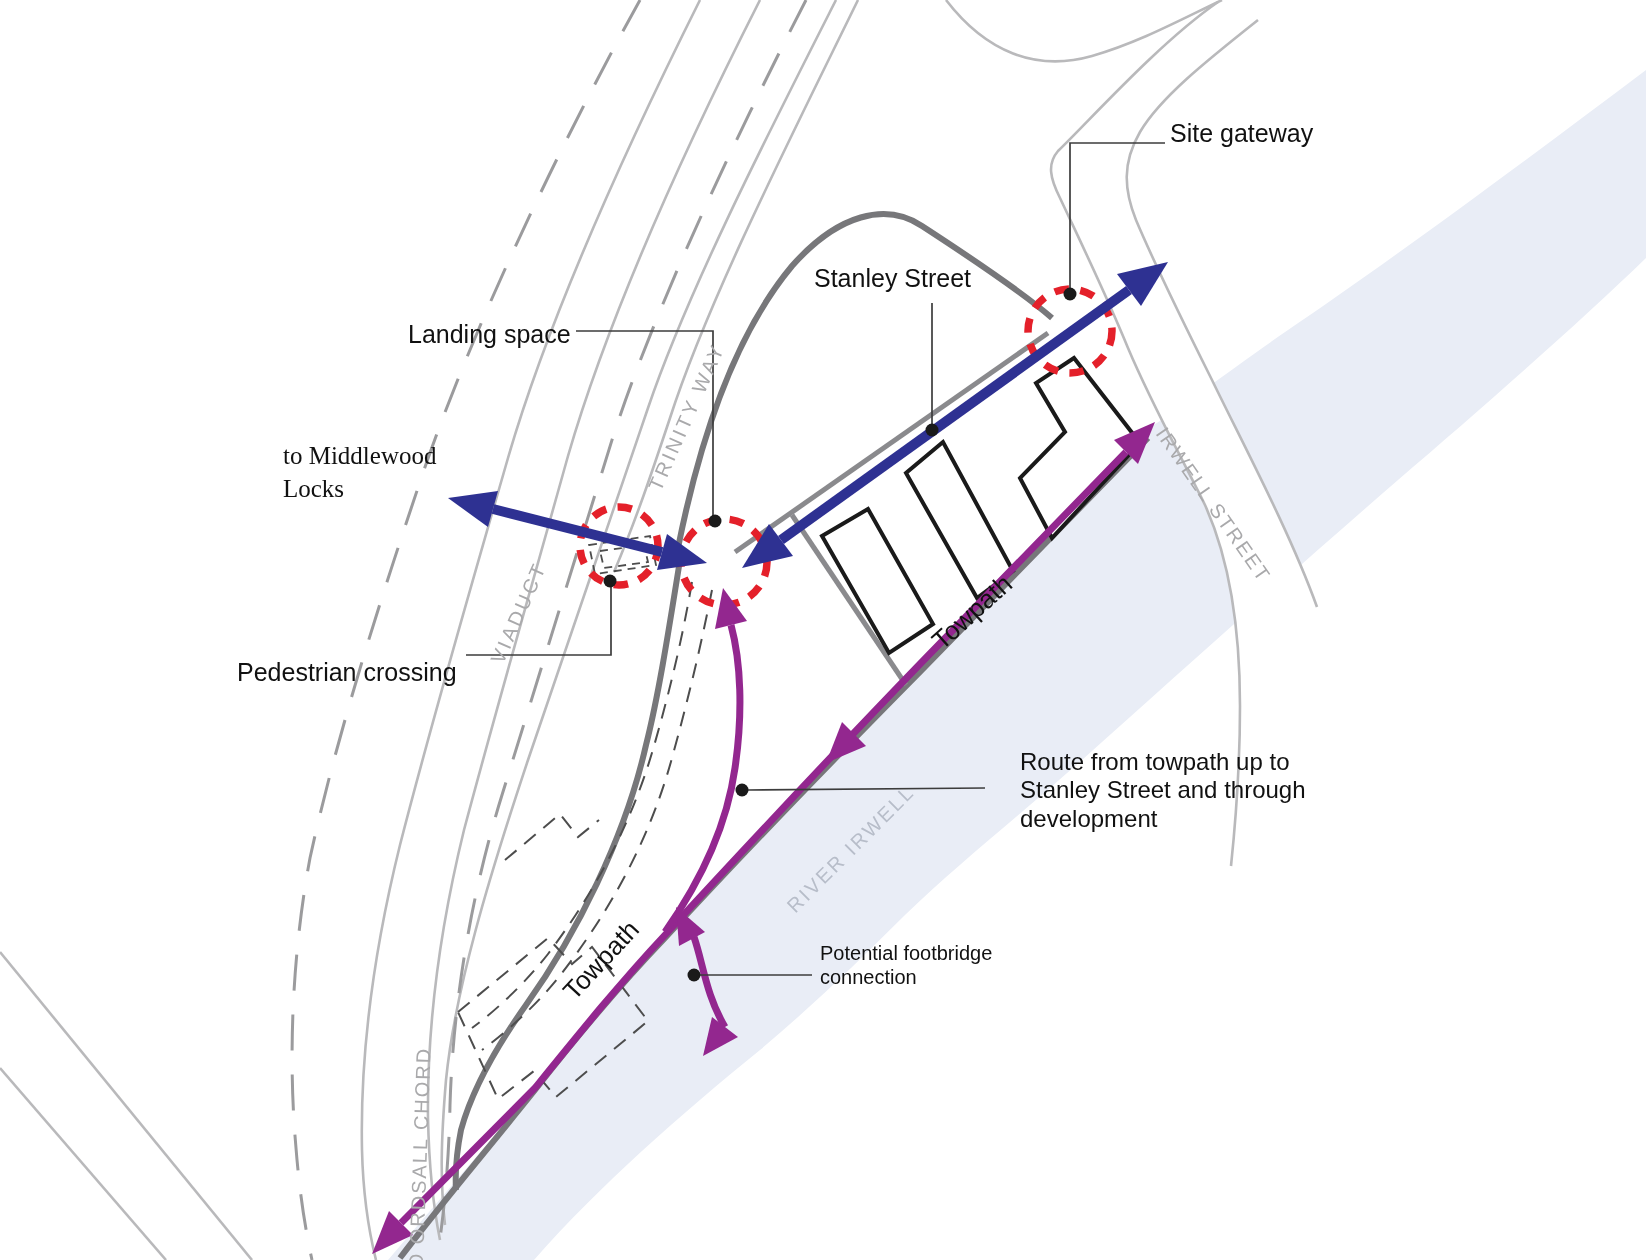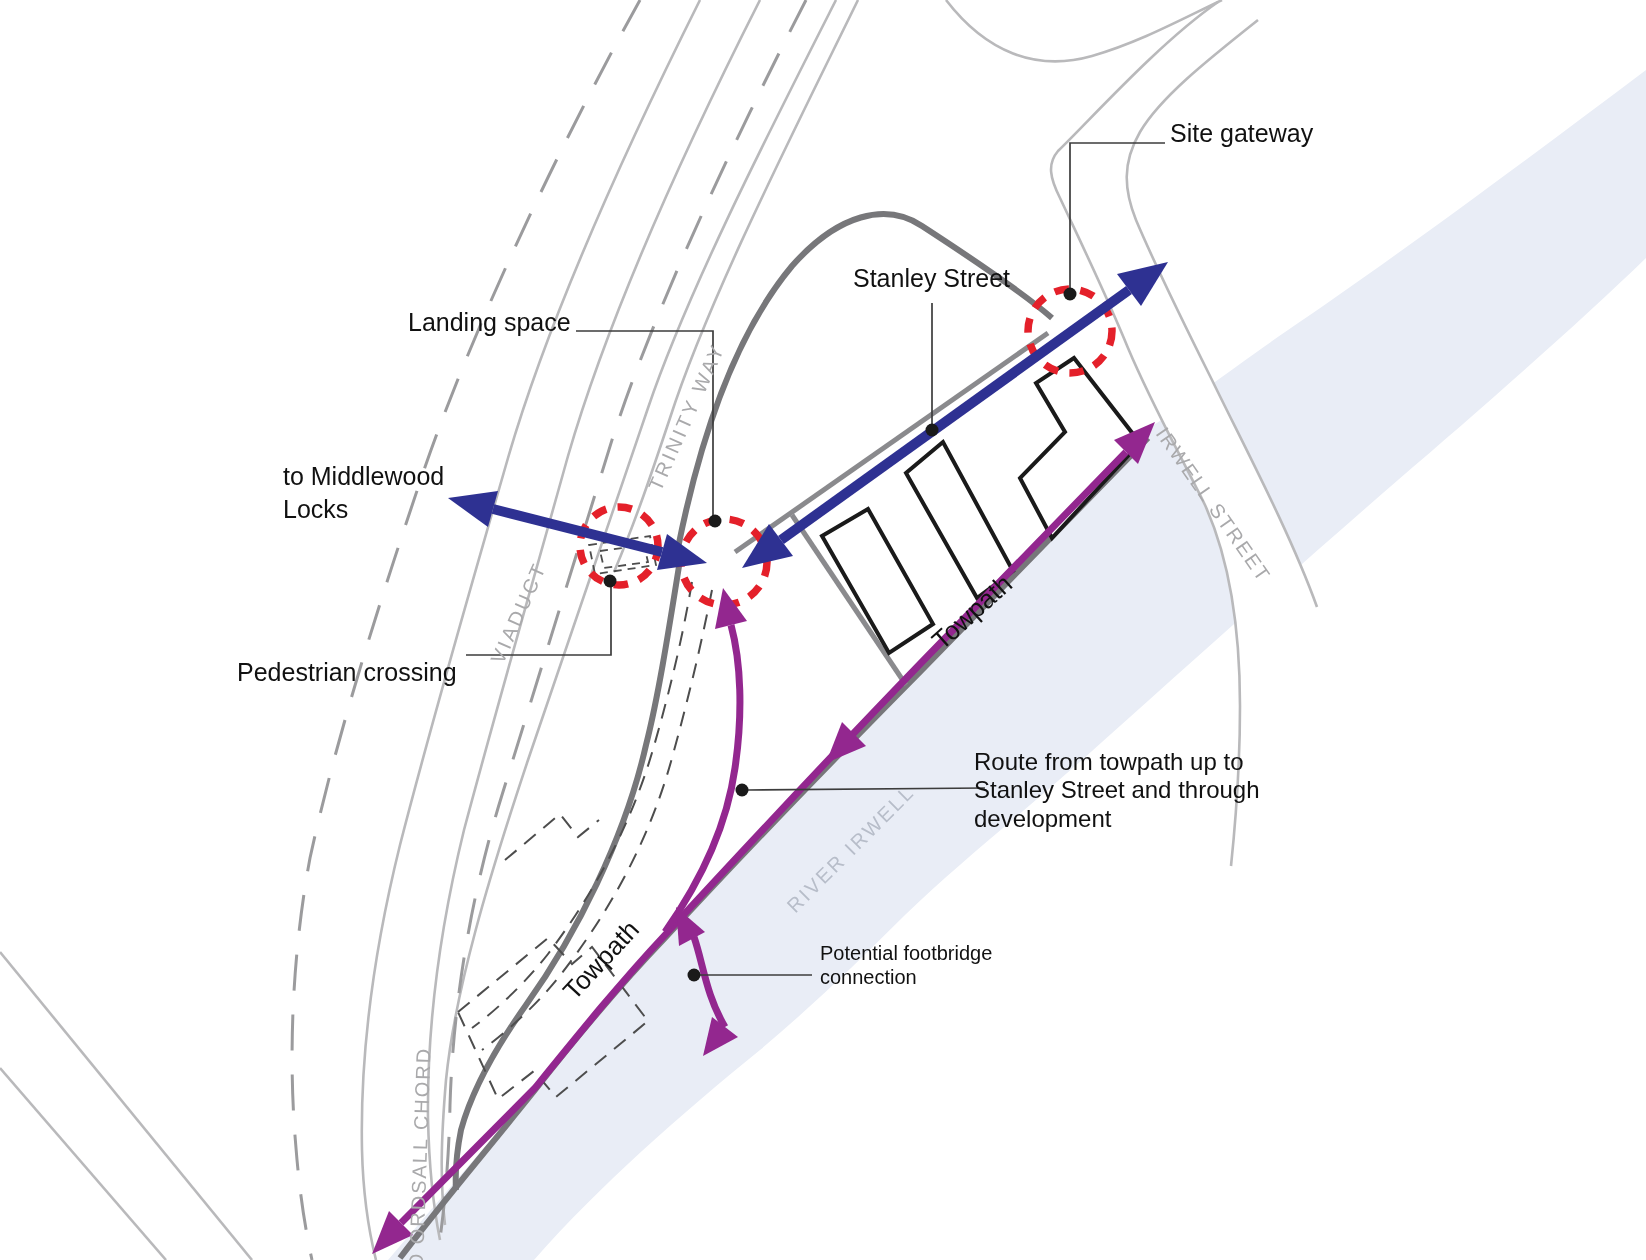--- a/index.html
+++ b/index.html
@@ -122,30 +122,30 @@
     <circle class="dot" cx="610" cy="581" r="6.5"></circle>
     <path class="leader" d="M 748,790 L 985,788"></path>
     <circle class="dot" cx="742" cy="790" r="6.5"></circle>
     <path class="leader" d="M 700,975 L 812,975"></path>
     <circle class="dot" cx="694" cy="975" r="6.5"></circle>
   </g>
 </svg>
 
 <div class="lbl" style="left:1170px;top:120px;">Site gateway</div>
 
-<div class="lbl" style="left:853px;top:265px;">Stanley Street</div>
+<div class="lbl" style="left:814px;top:265px;">Stanley Street</div>
 
-<div class="lbl" style="left:408px;top:309px;">Landing space</div>
+<div class="lbl" style="left:408px;top:321px;">Landing space</div>
 
-<div class="lbl" style="left:283px;top:460px;line-height:1.3;">to Middlewood
+<div class="lbl" style="left:283px;top:440px;line-height:1.3;font-family:Liberation Serif, serif;">to Middlewood
 Locks</div>
 
 <div class="lbl" style="left:237px;top:642px;margin-top:17px;">Pedestrian crossing</div>
 
-<div class="lbl" style="left:974px;top:748px;font-size:24px;line-height:1.18;">Route from towpath up to
+<div class="lbl" style="left:1020px;top:748px;font-size:24px;line-height:1.18;">Route from towpath up to
 Stanley Street and through
 development</div>
 
 <div class="lbl" style="left:820px;top:942px;font-size:20px;line-height:1.18;">Potential footbridge
 connection</div>
 
 <div class="lbl rot towpath" style="left:972px;top:612px;transform:translate(-50%,-50%) rotate(-42deg);">Towpath</div>
 
 <div class="lbl rot towpath" style="left:601px;top:960px;transform:translate(-50%,-50%) rotate(-47deg);">Towpath</div>
 

